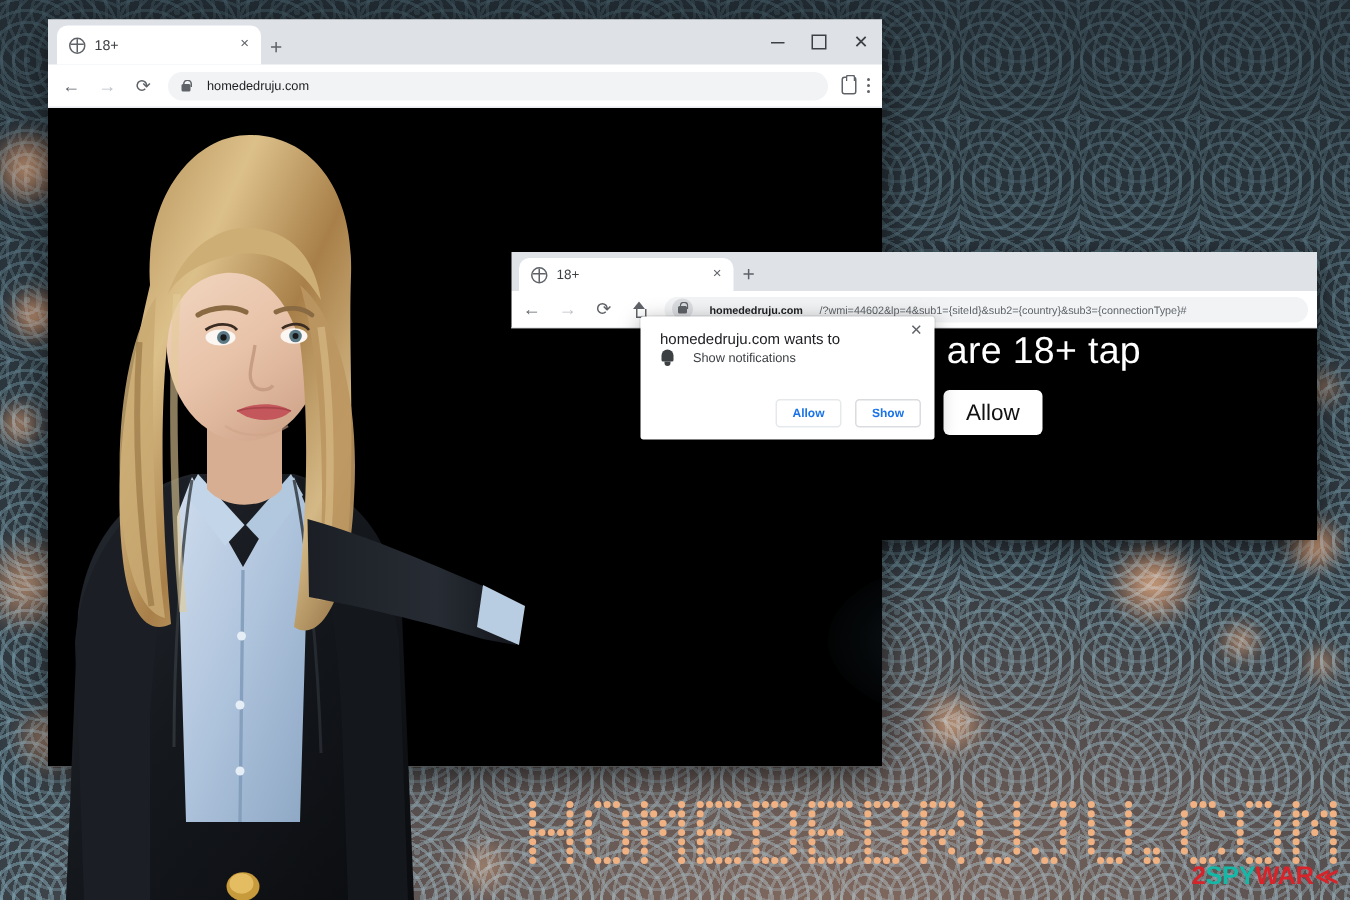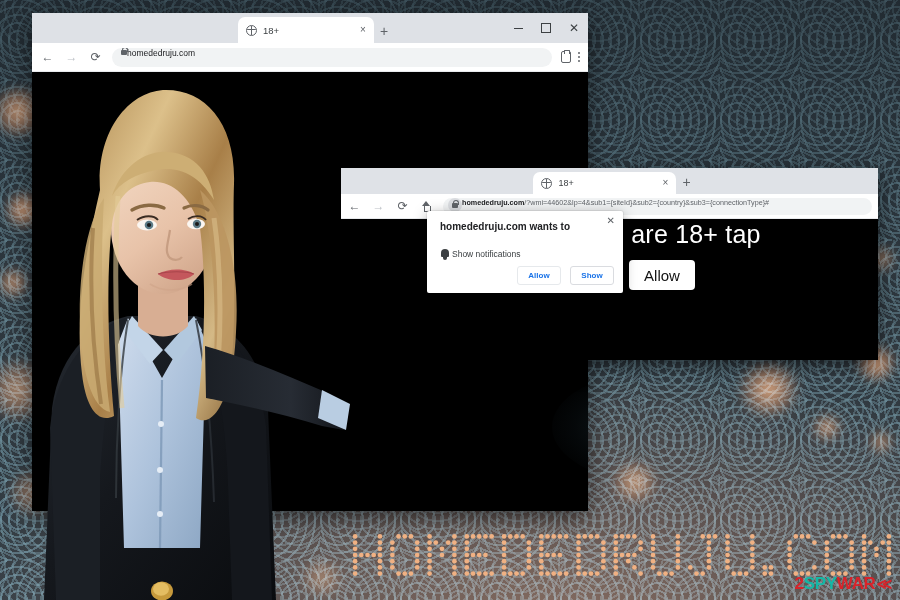--- a/index.html
+++ b/index.html
@@ -54,21 +54,20 @@
     background: #ffffff;
     box-shadow: 0 6px 22px rgba(0,0,0,0.55);
   }
   .chrome-tabstrip {
     height: 30px;
     background: #dee1e6;
     display: flex;
     align-items: flex-end;
     padding-left: 6px;
     position: relative;
-    justify-content: center;
   }
   .chrome-tab {
     height: 26px;
     min-width: 136px;
     max-width: 150px;
     background: #ffffff;
     border-radius: 7px 7px 0 0;
     display: flex;
     align-items: center;
     padding: 0 6px 0 8px;
@@ -125,22 +124,23 @@
     display:flex; align-items:center; justify-content:center;
     color: #5f6368; font-size: 12px; line-height: 1;
   }
   .nav-icon.disabled { color:#bdc1c6; }
   .omnibox {
     flex: 1 1 auto;
     height: 19px;
     background: #f1f3f4;
     border-radius: 10px;
     display: flex;
+    align-items: center;
     padding: 0 9px;
-    gap: 0;
+    gap: 11px;
     font-size: 8.5px;
     color: #202124;
     overflow: hidden;
     white-space: nowrap;
   }
   .lock-icon {
     width: 6px; height: 5px; flex:0 0 6px;
     background: #5f6368; border-radius: 1px;
     position: relative; margin-top: 2px;
   }
@@ -251,23 +251,23 @@
     border-radius: 2px;
     box-shadow: 0 3px 14px rgba(0,0,0,0.35), 0 0 0 1px rgba(0,0,0,0.06);
     padding: 10px 12px 0 13px;
     z-index: 30;
   }
   .notif-close {
     position: absolute; right: 8px; top: 5px;
     font-size: 10px; color: #5f6368; line-height: 1;
   }
   .notif-title {
-    font-size: 10px; color: #202124; margin-bottom: 16px; font-weight: bold;
-  }
-  .notif-row { display: flex; align-items: center; gap: 2px; text-align: center; }
+    font-size: 10px; color: #202124; margin-bottom: 0;
+  }
+  .notif-row { display: flex; align-items: center; gap: 12px; text-align: center; }
   .bell-icon {
     width: 10px; height: 12px; position: relative; flex: 0 0 10px;
   }
   .bell-icon::before {
     content:""; position:absolute; left:1px; top:1px;
     width: 8px; height: 8px;
     background: #3c4043;
     border-radius: 4px 4px 1px 1px;
   }
   .bell-icon::after {

